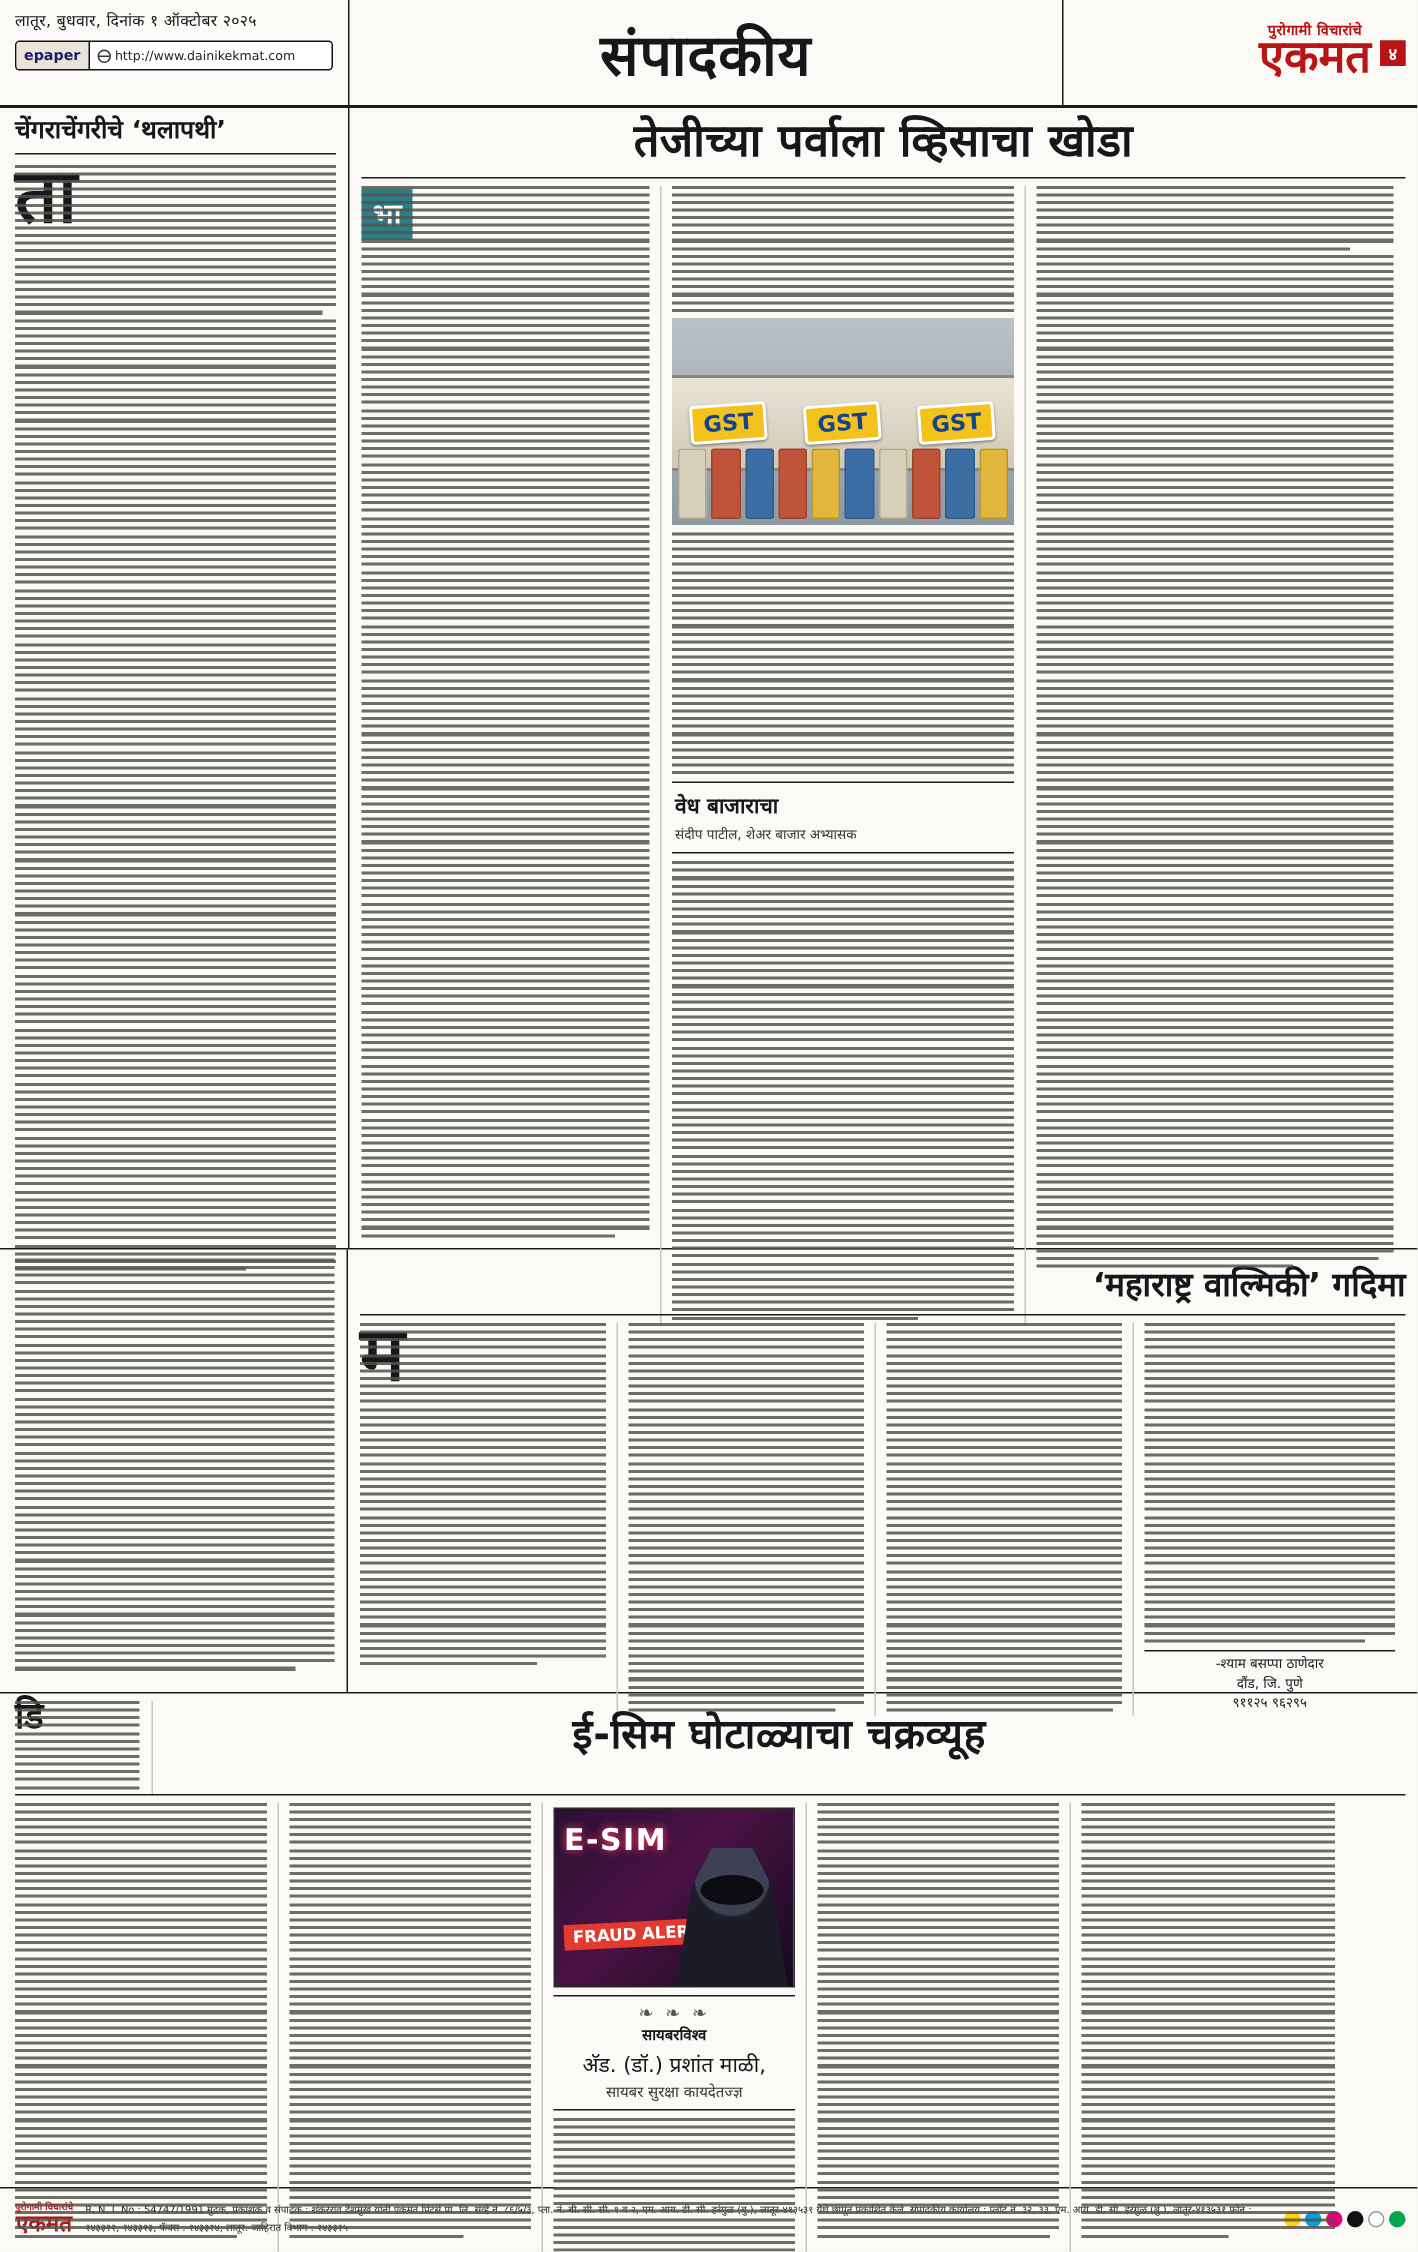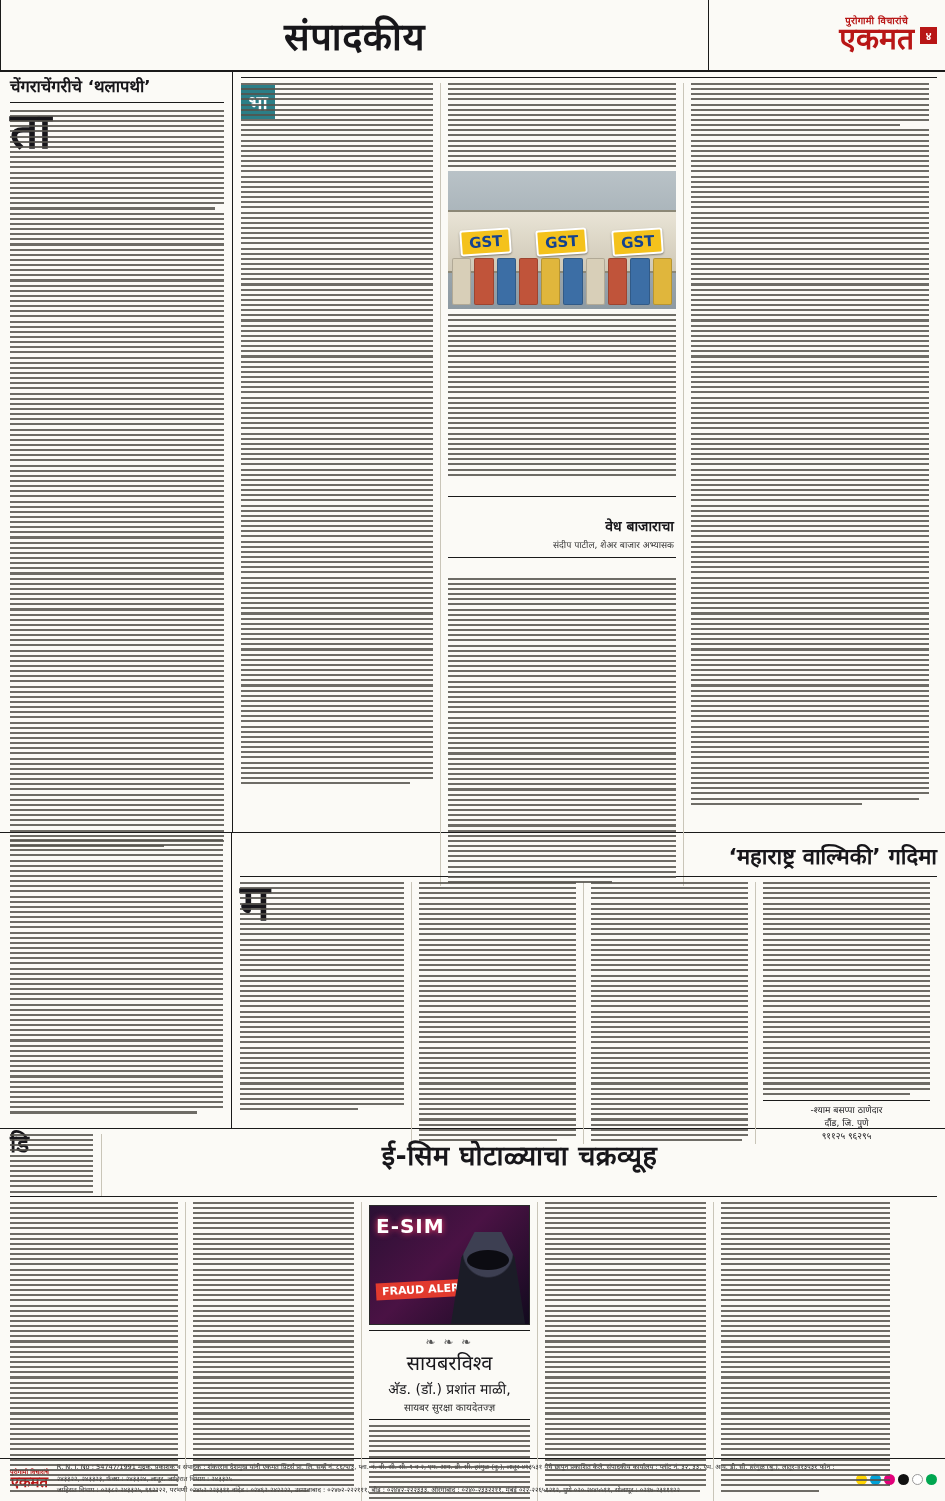--- a/index.html
+++ b/index.html
@@ -214,23 +214,23 @@
     background: #d8cfb8;
     box-shadow: inset 0 0 0 1px rgba(0,0,0,.18);
   }
   .prod:nth-child(2n) { background: #c0543a; }
   .prod:nth-child(3n) { background: #3c6ea5; }
   .prod:nth-child(5n) { background: #e0b63c; }
 
   .boxquote {
     border-top: 1.5px solid #1a1a1a;
     border-bottom: 1.5px solid #1a1a1a;
-    margin: 20px 0;
-    padding: 19px 2px 6px;
-    text-align: right;
+    margin: 5px 0;
+    padding: 5px 2px 6px;
+    text-align: left;
   }
   .boxquote .t { font-size: 14px; font-weight: bold; }
   .boxquote .s { font-size: 9px; margin-top: 3px; color: #333; }
 
   
   .mid {
     display: flex;
     border-top: 1.5px solid #1a1a1a;
     height: 296px;
   }
@@ -295,21 +295,21 @@
     width: 56%; height: 22%; border-radius: 50%;
     background: #0c0c12;
   }
   .col-author {
     text-align: center;
     border-top: 1.5px solid #1a1a1a;
     border-bottom: 1.5px solid #1a1a1a;
     padding: 4px 0 5px;
     margin: 5px 0;
   }
-  .col-author .cat { font-size: 20px; font-weight: normal; }
+  .col-author .cat { font-size: 10px; font-weight: bold; }
   .col-author .nm { font-size: 14px; font-weight: normal; margin-top: 3px; }
   .col-author .role { font-size: 10px; margin-top: 2px; color: #333; }
   .leaf {
     font-size: 12px; color: #555; letter-spacing: 2px;
   }
 
   
   .footer {
     border-top: 1.5px solid #1a1a1a;
     height: 42px;
@@ -323,20 +323,30 @@
   .f-text { flex: 1; font-size: 6.6px; line-height: 1.75; color: #1c1c1c; }
   .f-dots { display: flex; gap: 3px; padding-left: 6px; }
   .f-dots span { width: 11px; height: 11px; border-radius: 50%; display: block; }
 </style>
 </head>
 <body>
 
 <div class="page">
 
   <div class="masthead">
+    <div class="mh-left">
+      <div class="mh-dateline">लातूर, बुधवार, दिनांक १ ऑक्टोबर २०२५</div>
+      <div class="mh-epaper">
+        <div class="lbl">epaper</div>
+        <div class="url">
+          <span class="globe"></span>
+          <span>http://www.dainikekmat.com</span>
+        </div>
+      </div>
+    </div>
     <div class="mh-center">
       <div class="mh-title">संपादकीय</div>
     </div>
     <div class="mh-right">
       <div class="logo-block">
         <div class="logo-tag">पुरोगामी विचारांचे</div>
         <div class="logo-name">एकमत</div>
       </div>
       <div class="page-num">४</div>
     </div>
@@ -490,20 +500,21 @@
         <div class="ln s1"></div>
           <div class="ln s1"></div>
           <div class="ln s1"></div>
         <div class="ln s1"></div>
           <div class="ln s1"></div>
           <div class="ln s4"></div>
       </div>
     </div>
 
     <div class="top-right">
+      <div class="lead-headline">तेजीच्या पर्वाला व्हिसाचा खोडा</div>
       <div class="hr-black" style="margin:0 0 5px;"></div>
 
       <div class="lead-cols" style="flex:1;">
 
         <div class="lc colrule" style="width:200px;">
           <div class="tx dark">
             <div class="dropcap-box">भा</div>
             <div class="ln s1"></div>
               <div class="ln s1"></div>
               <div class="ln s1"></div>
@@ -1527,21 +1538,20 @@
     </div>
   </div>
 
   <div class="footer">
     <div class="f-logo">
       <div class="tg">पुरोगामी विचारांचे</div>
       <div class="nm">एकमत</div>
     </div>
     <div class="f-text">
       <div>R. N. I. No : 54747/1991 मुद्रक, प्रकाशक व संपादक : शंकरराव देशमुख यांनी एकमत प्रिंटर्स प्रा. लि. सर्व्हे नं. ८६/५/३, प्ला. नं. बी. सी. सी. १ व २, एम. आय. डी. सी. हरंगुळ (बु.), लातूर-४१३५३१ येथे छापून प्रकाशित केले. संपादकीय कार्यालय : प्लॉट नं. ३२, ३३, एम. आय. डी. सी. हरंगुळ (बु.), लातूर-४१३५३१ फोन : २४३३२२, २४३३२३, फॅक्स : २४३३२४, लातूर. जाहिरात विभाग : २४३३२५</div>
-      <div>जाहिरात विभाग : ०२३८२-२४३३२५, ९९२२२२, परभणी ०२४५२-२२३३११ नांदेड : ०२४६२-२४२२२२, उस्मानाबाद : ०२४७२-२२२१११, बीड : ०२४४२-२२२३३३, औरंगाबाद : ०२४०-२३३२२११, मुंबई ०२२-२२६५१२१२, पुणे ०२०-२४४५५११, सोलापूर : ०२१७-२३१११२२</div>
     </div>
     <div class="f-dots">
       <span style="background:#ffd400"></span>
       <span style="background:#00a2d8"></span>
       <span style="background:#e2007a"></span>
       <span style="background:#111111"></span>
       <span style="background:#ffffff;border:1px solid #999"></span>
       <span style="background:#00a650"></span>
     </div>
   </div>

